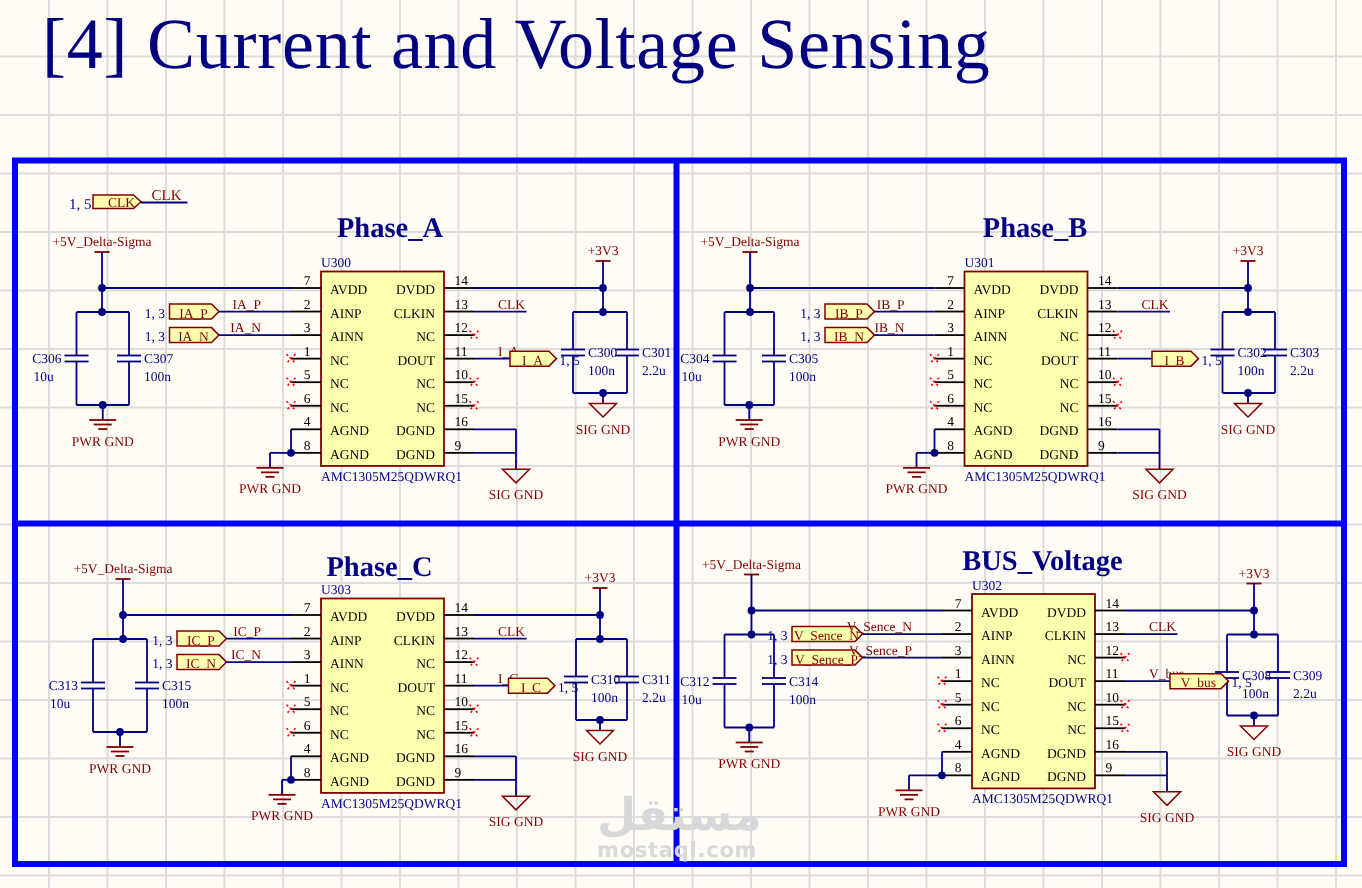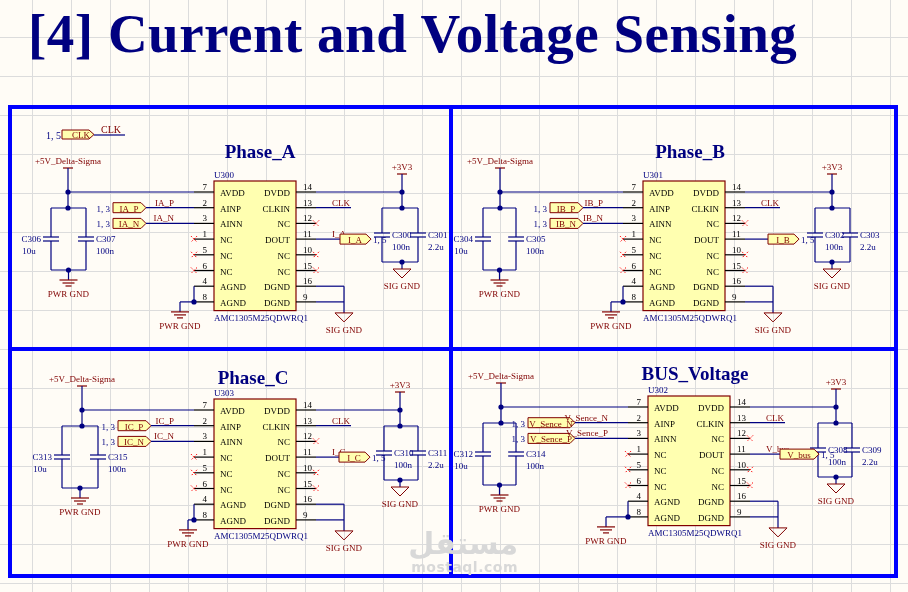--- a/index.html
+++ b/index.html
@@ -3,24 +3,24 @@
 <meta charset="utf-8">
 <style>
   html, body { margin:0; padding:0; }
   body { width:908px; height:592px; overflow:hidden; background:#FFFCF6; position:relative;
     font-family:"Liberation Serif", serif; }
   .grid { position:absolute; left:0; top:0; width:908px; height:592px;
     background-image:
       linear-gradient(to right, #DCDCDC 1px, transparent 1px),
       linear-gradient(to bottom, #DCDCDC 1px, transparent 1px);
     background-size:39px 39px; background-position:-7px -2px; }
-  .title { position:absolute; left:28px; top:2px; font-size:55px; font-weight:bold;
+  .title { position:absolute; left:28px; top:2px; font-size:48px; font-weight:normal;
     color:#000080; letter-spacing:0.5px; white-space:nowrap; }
   svg#sch { position:absolute; left:0; top:0; }
-  .wm { position:absolute; left:398px; top:528px; width:120px; text-align:right; color:#D8D8D8;
+  .wm { position:absolute; left:398px; top:528px; width:120px; text-align:left; color:#D8D8D8;
     font-family:"DejaVu Sans", sans-serif; font-weight:bold; }
   .wm .ar { font-size:30px; line-height:32px; }
   .wm .en { font-size:14px; line-height:14px; letter-spacing:0.5px; }
 </style>
 </head>
 <body>
 
 <div class="grid"></div>
 <div class="title">[4] Current and Voltage Sensing</div>
 

